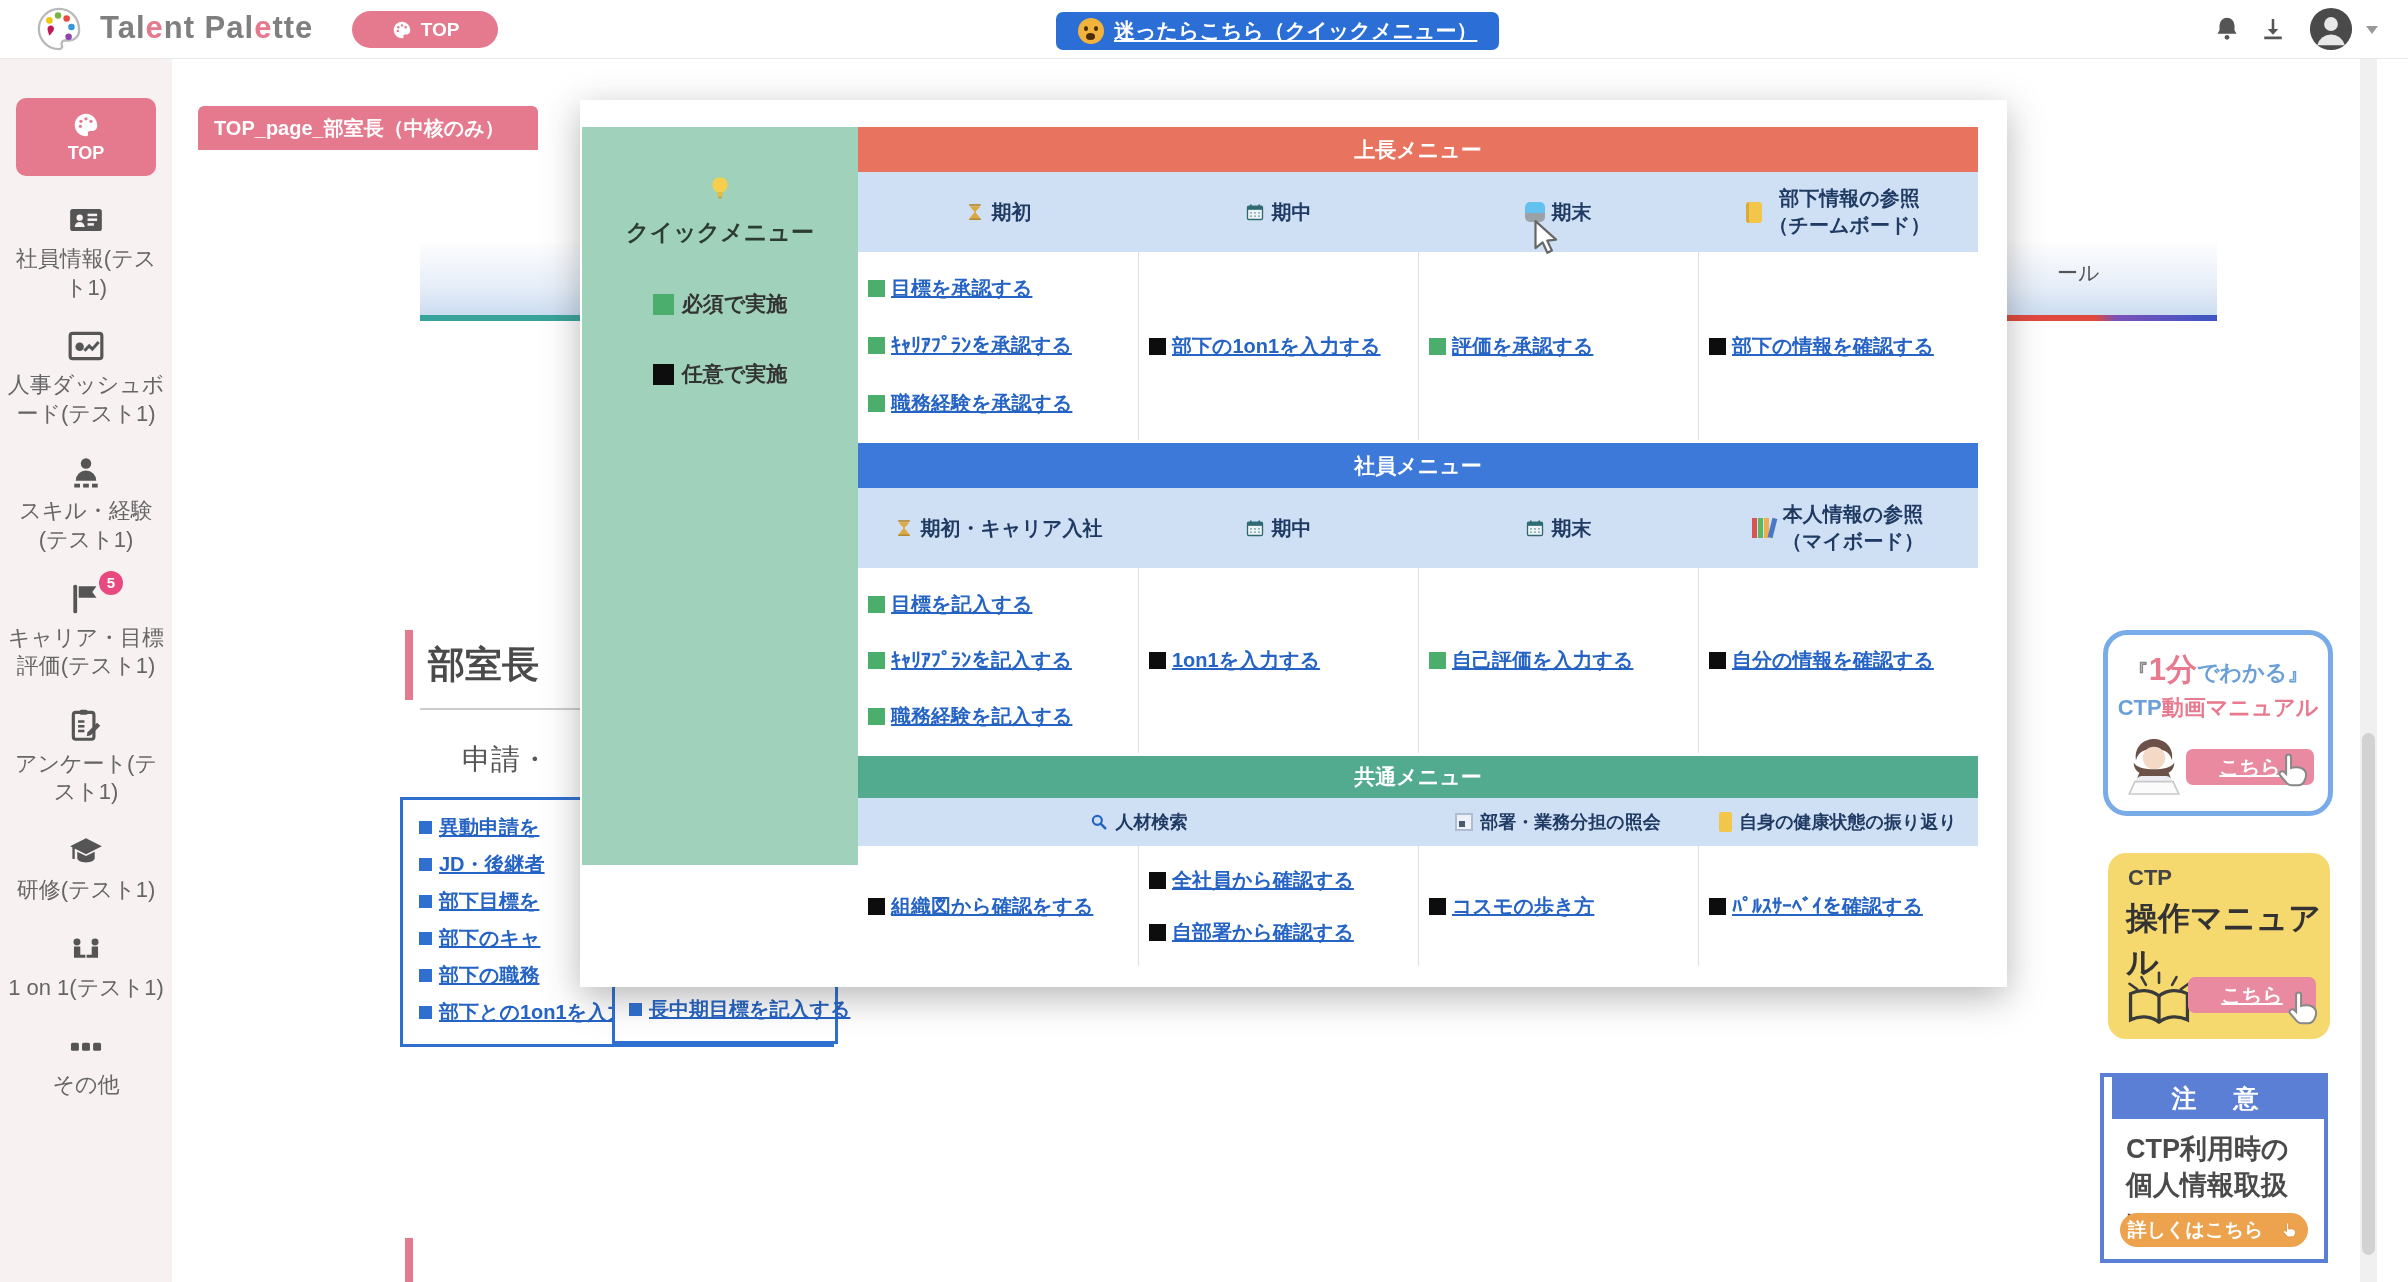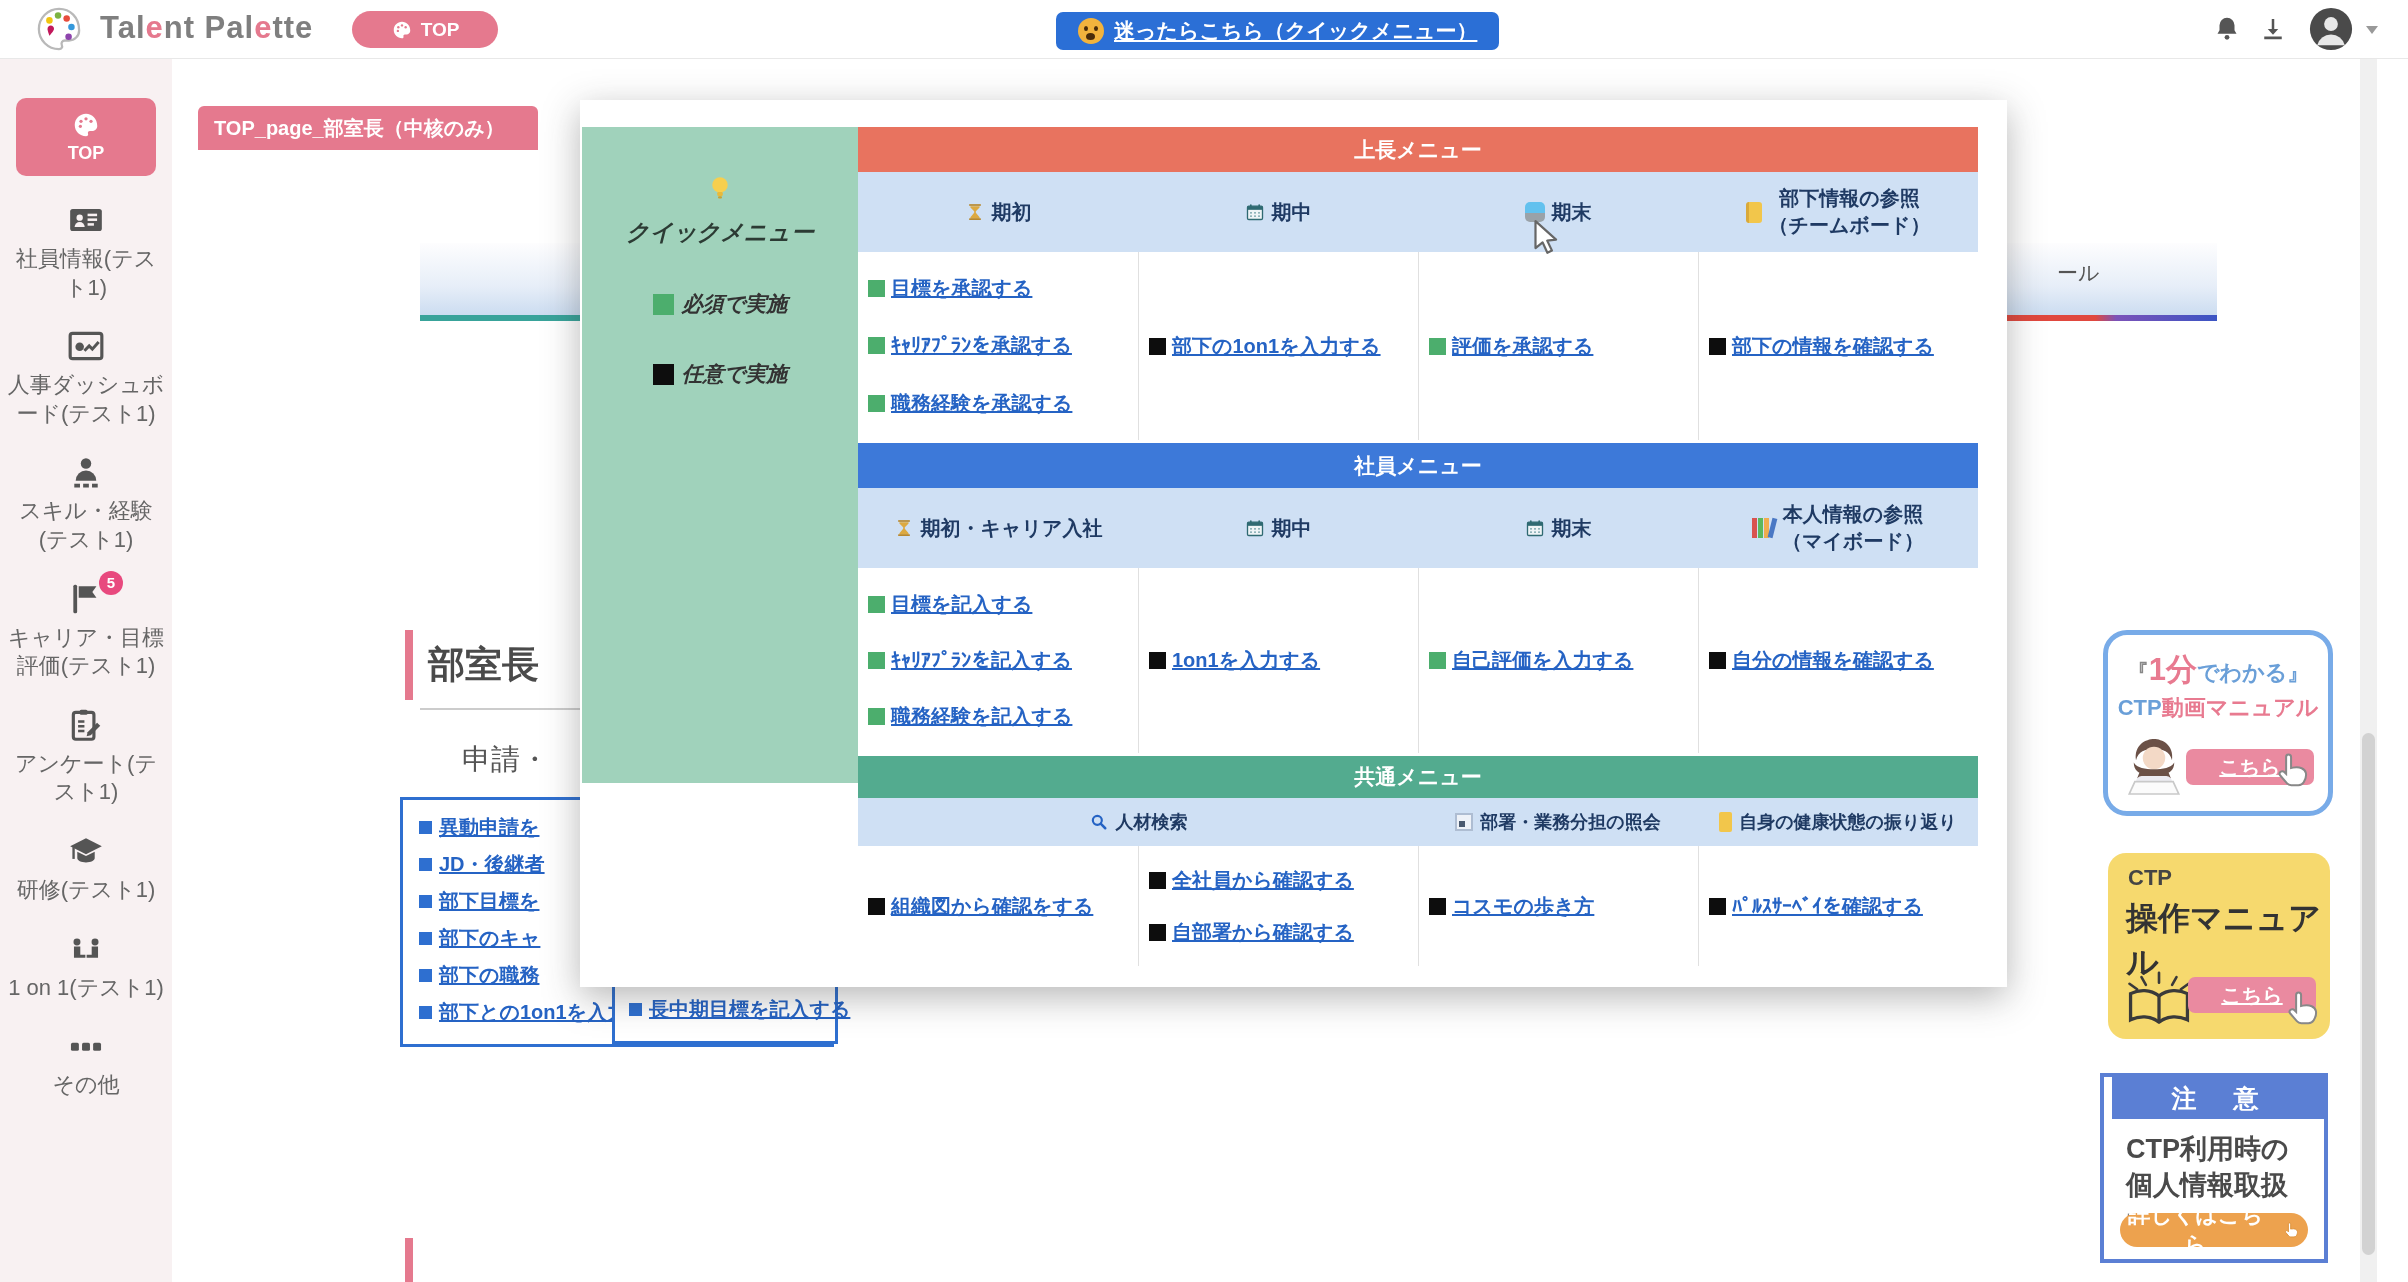--- a/index.html
+++ b/index.html
@@ -52,22 +52,22 @@
   .h1-line{position:absolute;left:420px;top:708px;width:410px;height:2px;background:#ccc;z-index:1;}
   .page-h2{position:absolute;left:462px;top:740px;font-size:29px;color:#555;z-index:1;}
   .bg-box{position:absolute;border:3px solid #2e6fd0;background:#fff;z-index:1;box-sizing:border-box;}
   .bgl-list{padding:14px 0 0 16px;display:flex;flex-direction:column;gap:10px;}
   .bglink{display:flex;align-items:center;gap:7px;color:#2563c4;font-weight:bold;font-size:20px;
           text-decoration:underline;cursor:pointer;white-space:nowrap;}
   .bsq{width:13px;height:13px;background:#2e6fd0;flex:0 0 13px;}
   
   .overlay{position:absolute;left:580px;top:100px;width:1427px;height:887px;background:#fff;z-index:10;
            box-shadow:0 10px 34px rgba(50,50,50,.35);}
-  .qm-panel{position:absolute;left:2px;top:27px;width:276px;height:656px;background:#a0d2bb;
-            display:flex;flex-direction:column;align-items:center;font-style:italic;}
+  .qm-panel{position:absolute;left:2px;top:27px;width:276px;height:738px;background:#a0d2bb;
+            display:flex;flex-direction:column;align-items:center;}
   .qm-bulb{margin-top:46px;}
   .qm-title{margin-top:14px;font-size:23px;font-weight:bold;color:#2c3b34;}
   .qm-legend{margin-top:42px;display:flex;flex-direction:column;gap:42px;}
   .qm-leg{display:flex;align-items:center;gap:8px;font-size:21px;font-weight:bold;color:#333;}
   .qm-sq{width:21px;height:21px;}
   .menu-tables{position:absolute;left:278px;top:27px;width:1120px;}
   .menu-table + .menu-table{margin-top:3px;}
   .mt-title{height:45px;display:flex;align-items:center;justify-content:center;color:#fff;
             font-size:21px;font-weight:bold;}
   .t2 .mt-title{height:42px;}
@@ -106,21 +106,21 @@
   .pink-btn{position:absolute;right:14px;bottom:26px;width:128px;height:36px;background:#ea8aa0;border:none;
             border-radius:7px;color:#fff;font-weight:bold;font-size:20px;text-decoration:underline;cursor:pointer;font-family:inherit;}
   .manual-card{left:2108px;top:853px;width:222px;height:186px;background:#f6d96e;border-radius:18px;}
   .mc-l1{position:absolute;left:20px;top:12px;font-size:22px;font-weight:bold;color:#444;}
   .mc-l2{position:absolute;left:18px;top:44px;font-size:32px;font-weight:bold;color:#333;}
   .notice-card{left:2100px;top:1073px;width:228px;height:190px;background:#fff;border:4px solid #5b7fd4;padding-left:8px;}
   .nc-head{height:42px;background:#5b7fd4;color:#fff;font-size:25px;font-weight:bold;display:flex;
            align-items:center;justify-content:center;letter-spacing:6px;}
   .nc-body{margin:12px 14px 0;font-size:27px;font-weight:bold;color:#4a4a4a;line-height:1.35;}
   .orange-btn{position:absolute;left:50%;transform:translateX(-50%);bottom:12px;width:188px;height:34px;
-              background:#eda24e;border:none;border-radius:17px;color:#fff;font-weight:bold;font-size:22px;
+              background:#eda24e;border:none;border-radius:17px;color:#fff;font-weight:bold;font-size:19px;
               cursor:pointer;display:flex;align-items:center;justify-content:center;gap:17px;font-family:inherit;}
   
   .sb-track{position:absolute;left:2360px;top:58px;width:17px;height:1224px;background:#f0f0f0;z-index:3;}
   .sb-thumb{position:absolute;left:2362px;top:733px;width:13px;height:522px;background:#d2d2d2;border-radius:7px;z-index:4;cursor:pointer;}
   .cursor{position:absolute;z-index:99;pointer-events:none;}
   .hand{position:absolute;z-index:50;pointer-events:none;}
 </style>
 </head>
 <body>
 

